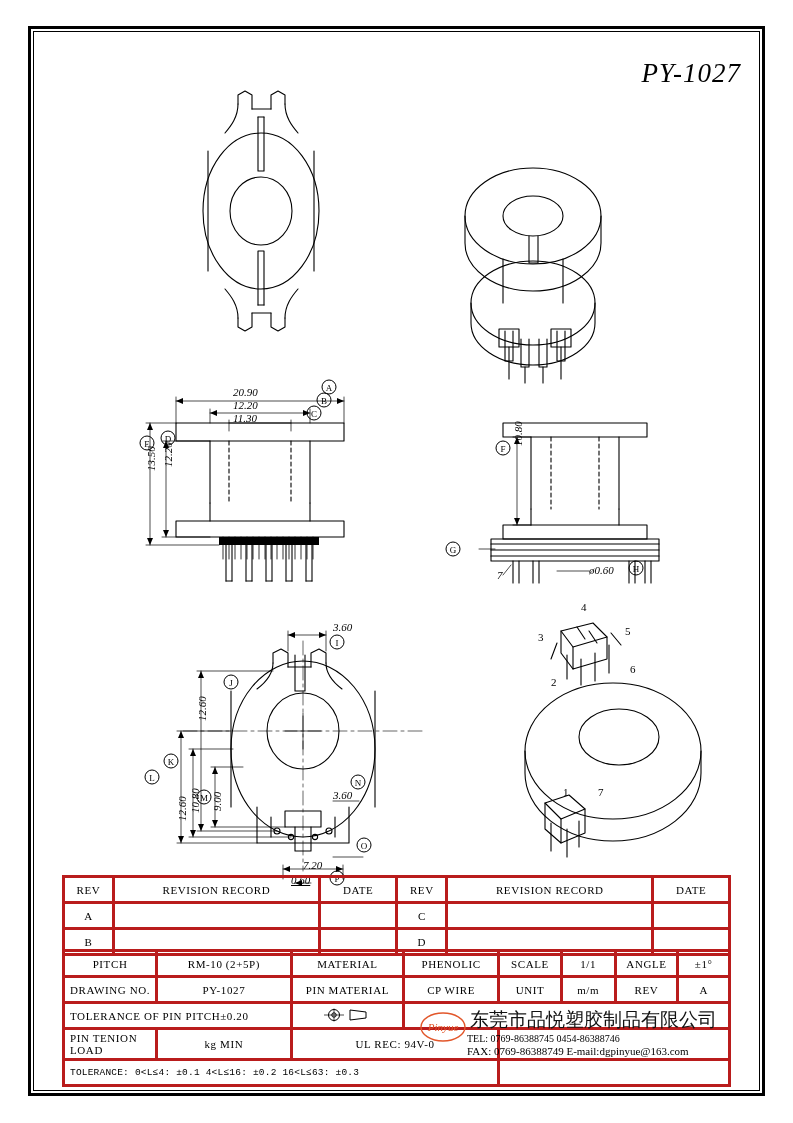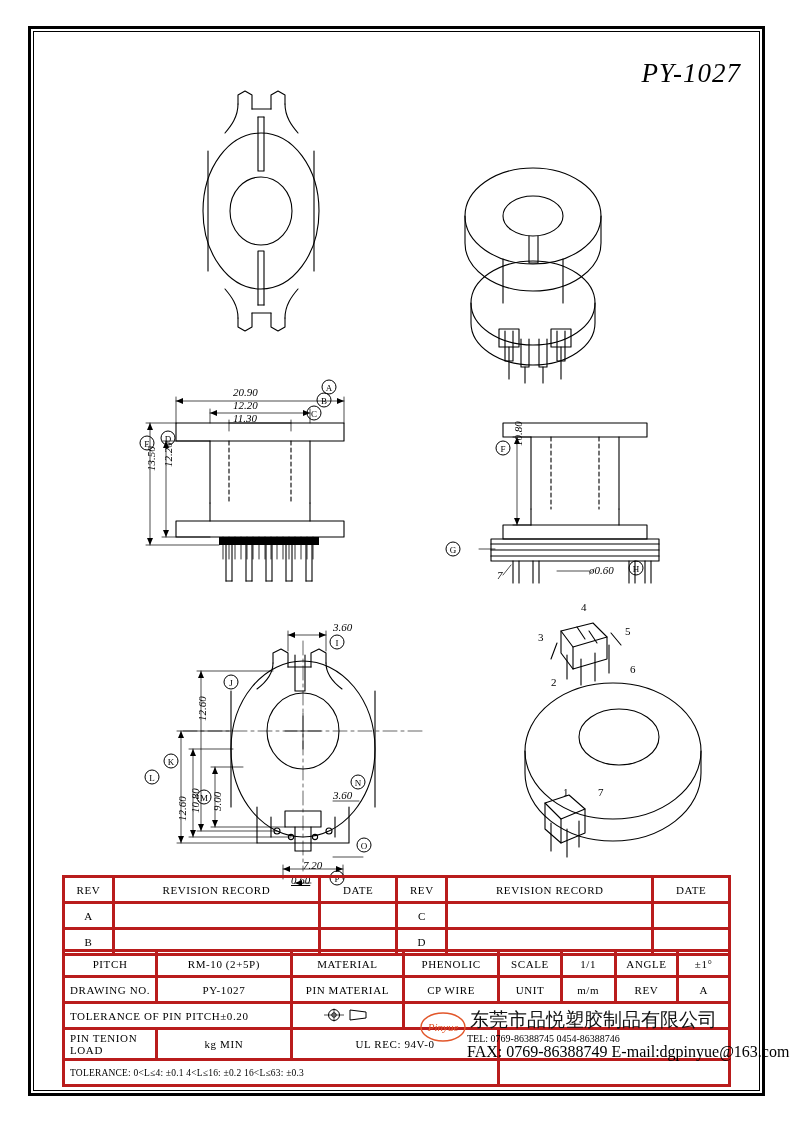--- a/index.html
+++ b/index.html
@@ -8,26 +8,26 @@
   .outer-border{position:absolute;left:28px;top:26px;width:737px;height:1070px;border:3px solid #000;box-sizing:border-box;}
   .inner-border{position:absolute;left:33px;top:31px;width:727px;height:1060px;border:1px solid #000;box-sizing:border-box;}
 
   .title-code{position:absolute;right:52px;top:58px;font-style:italic;font-size:27px;letter-spacing:1px;font-family:"Liberation Serif",serif;}
 
   svg.draw{position:absolute;left:33px;top:31px;}
 
   
   .tbl{position:absolute;left:62px;top:875px;width:669px;border-collapse:collapse;font-size:11px;}
   .tbl td{border:3px solid #b91c1c;text-align:center;padding:2px 2px;height:19px;letter-spacing:0.6px;font-family:"Liberation Serif",serif;}
-  .tbl td.small{font-size:9.5px;letter-spacing:0.2px;}
+  .tbl td.small{font-size:9.5px;letter-spacing:0.2px;font-family:Liberation Mono, monospace;}
   .tbl td.left{text-align:left;padding-left:5px;}
   .stamp{position:absolute;left:420px;top:1005px;width:40px;height:40px;}
   .company{position:absolute;left:470px;top:1007px;font-size:19px;color:#111;font-family:"DejaVu Sans",sans-serif;white-space:nowrap;}
   .contact{position:absolute;left:467px;top:1032px;font-size:10px;line-height:13px;font-family:"Liberation Serif",serif;white-space:nowrap;}
-  .contact2{position:absolute;left:467px;top:1045px;font-size:16px;line-height:13px;font-family:"Liberation Serif",serif;white-space:nowrap;}
+  .contact2{position:absolute;left:467px;top:1045px;font-size:11px;line-height:13px;font-family:"Liberation Serif",serif;white-space:nowrap;}
   .dim{font-family:"Liberation Serif",serif;font-size:11px;font-style:italic;}
 </style>
 </head>
 <body>
 
 <div id="sheet">
 
   <div class="outer-border"></div>
   <div class="inner-border"></div>
 

